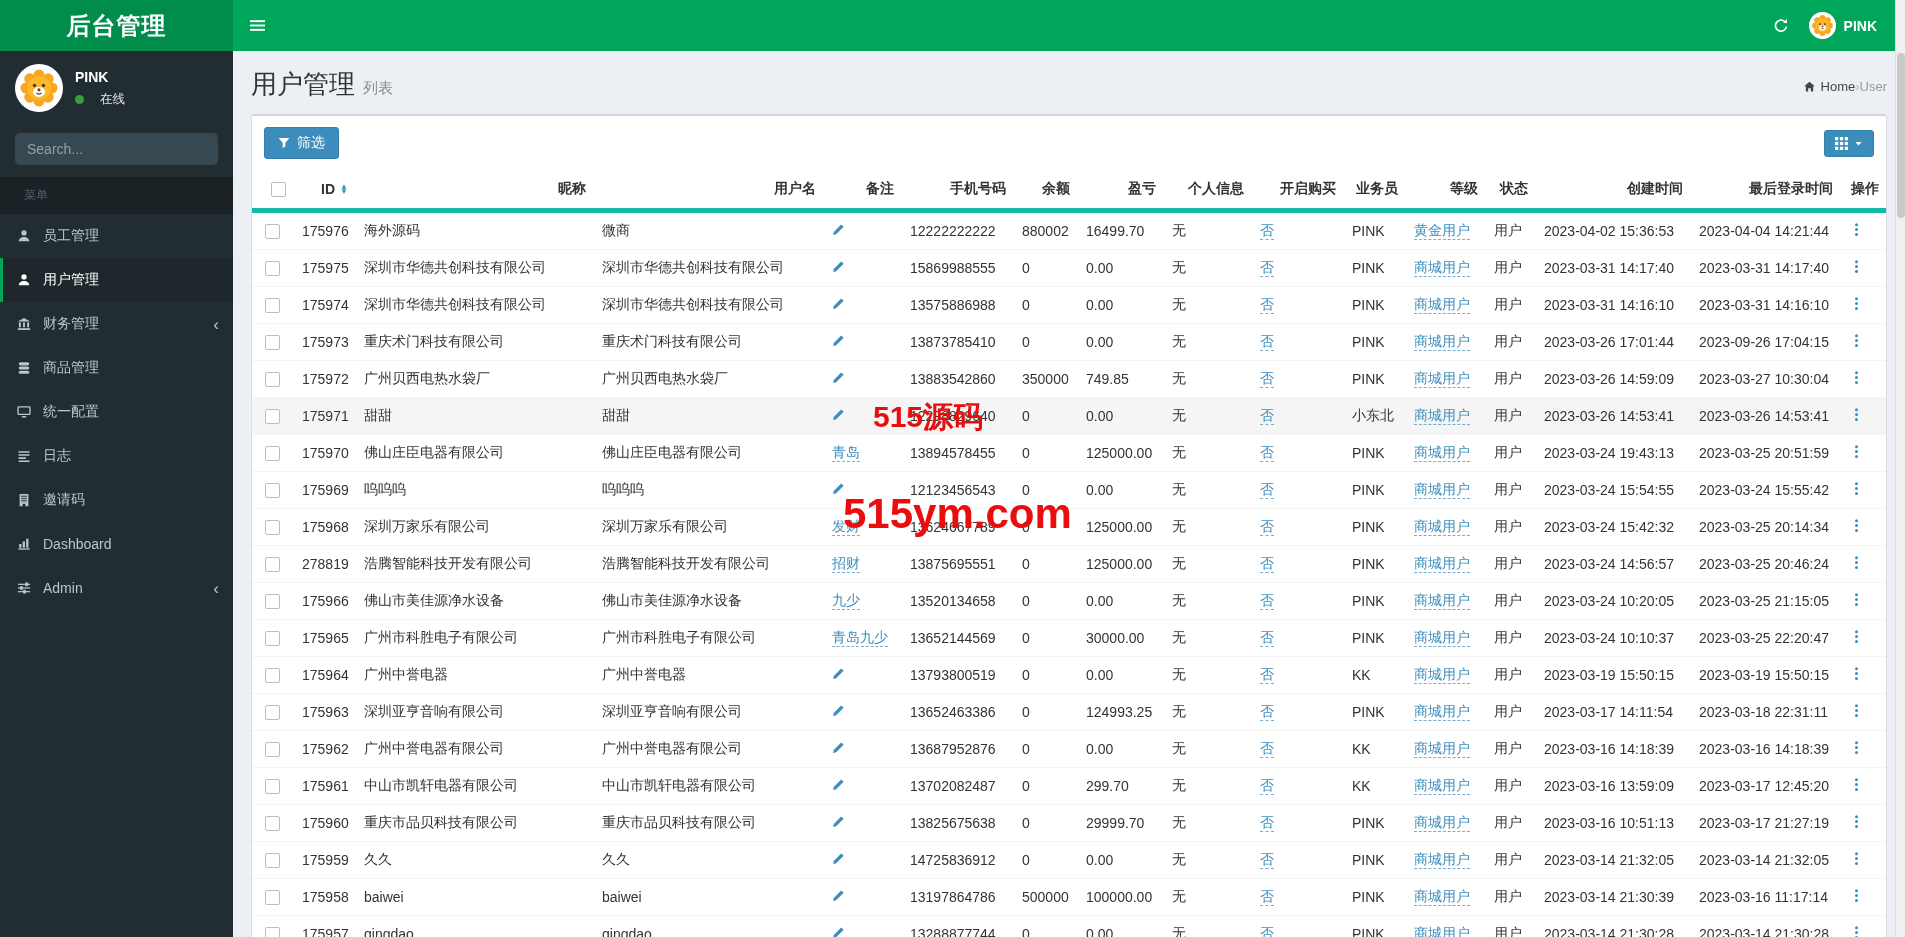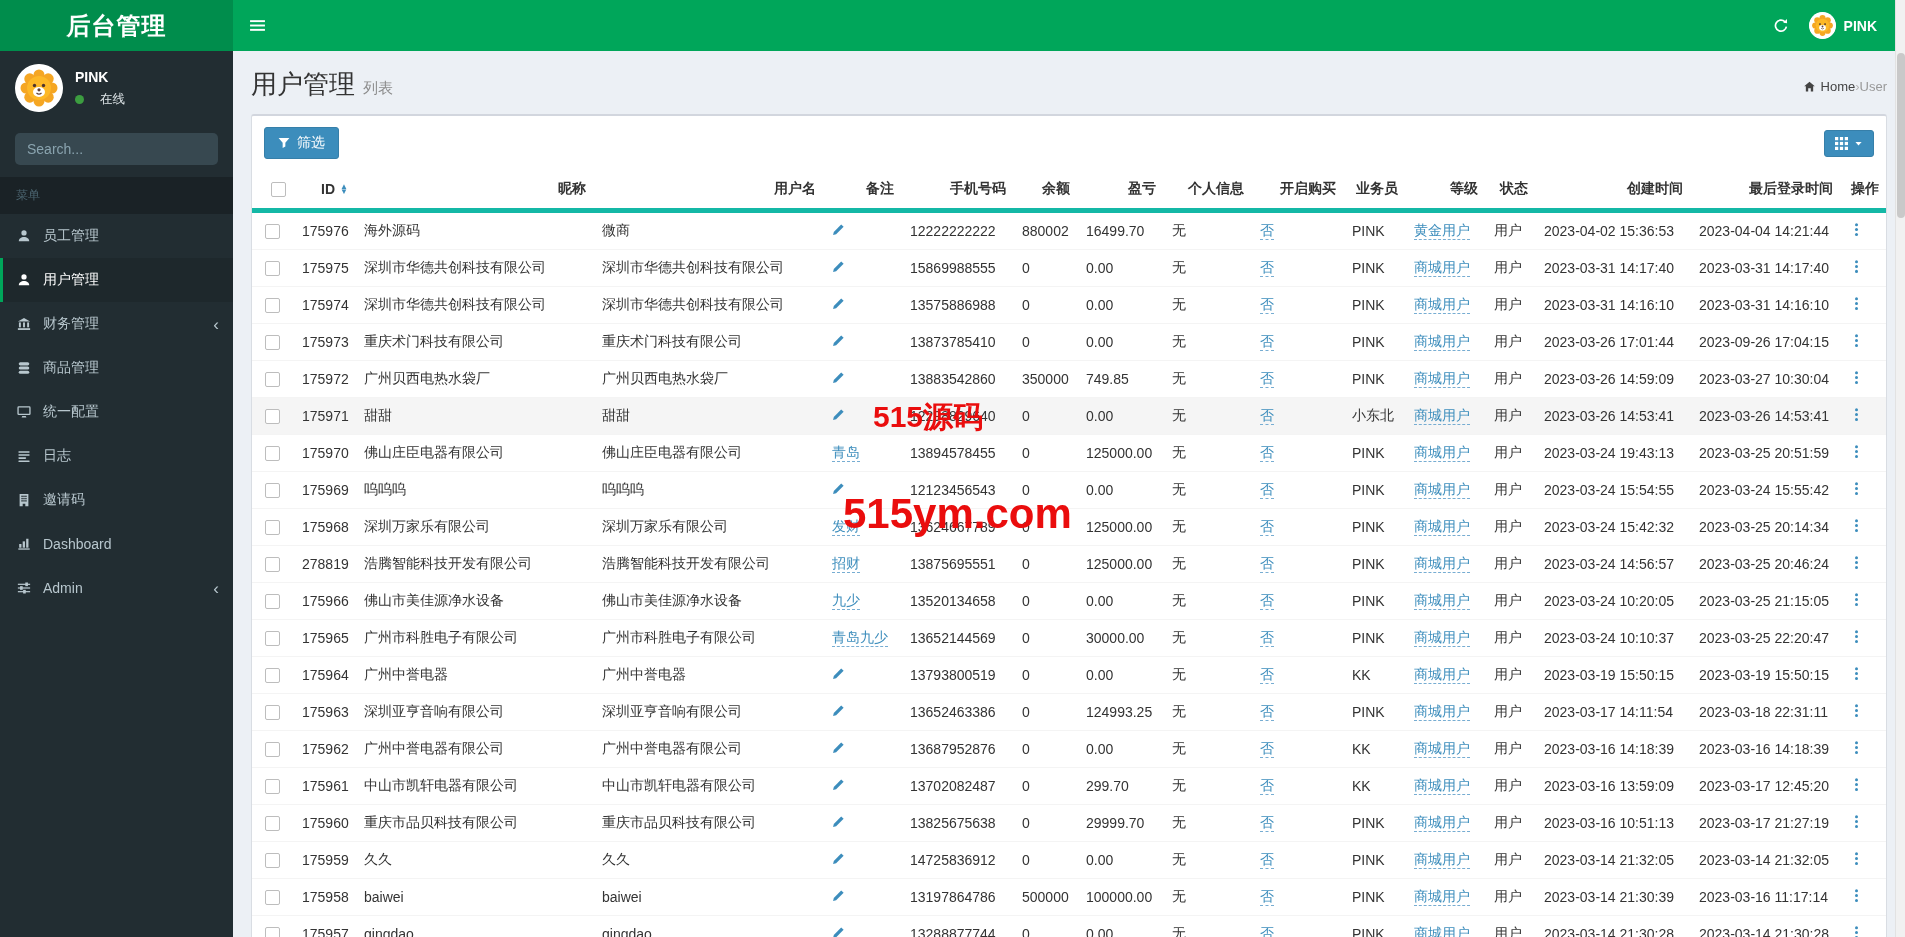--- a/index.html
+++ b/index.html
@@ -19,21 +19,21 @@
   
   .sidebar { position:absolute; top:51px; left:0; width:233px; bottom:0; background:#222d32; z-index:15; }
   .user-panel { display:flex; gap:12px; padding:13px 15px; align-items:center; }
   .up-avatar { width:48px; height:48px; border-radius:50%; overflow:hidden; background:#fff; flex:none; }
   .up-name { color:#fff; font-weight:bold; font-size:14px; margin-bottom:6px; }
   .up-status { color:#dfe6e9; font-size:12.5px; display:flex; align-items:center; gap:16px; }
   .up-dot { width:9px; height:9px; border-radius:50%; background:#3c9d40; display:inline-block; }
   .sb-search { margin:8px 15px 12px; display:flex; background:#374850; border-radius:5px; overflow:hidden; }
   .sb-search input { flex:1; background:transparent; border:0; outline:0; color:#ccc; font-size:14px; padding:8px 12px; font-family:inherit; }
   .sb-search input::placeholder { color:#8aa4af; }
-  .menu-header { background:#1a2226; color:#4b646f; font-size:12px; padding:10px 16px; }
+  .menu-header { background:#1a2226; color:#4b646f; font-size:12px; padding:10px 24px; }
   .menu-item { display:flex; align-items:center; gap:10px; height:44px; padding:0 14px 0 12px; color:#b8c7ce; font-size:14px; border-left:3px solid transparent; cursor:pointer; text-decoration:none; }
   .menu-item .mi-icon { width:18px; display:flex; justify-content:center; flex:none; }
   .menu-item.active { color:#fff; background:#1e282c; border-left-color:#00a65a; }
   .mi-chevron { margin-left:auto; font-size:17px; line-height:1; color:inherit; }
 
   
   .main { position:absolute; top:51px; left:233px; right:0; bottom:0; background:#ecf0f5; overflow:hidden; }
   .content-header { display:flex; align-items:baseline; padding:16px 18px 12px; }
   .page-title { font-size:26px; font-weight:500; color:#333; }
   .page-subtitle { font-size:15px; color:#8b8b8b; margin-left:8px; }

